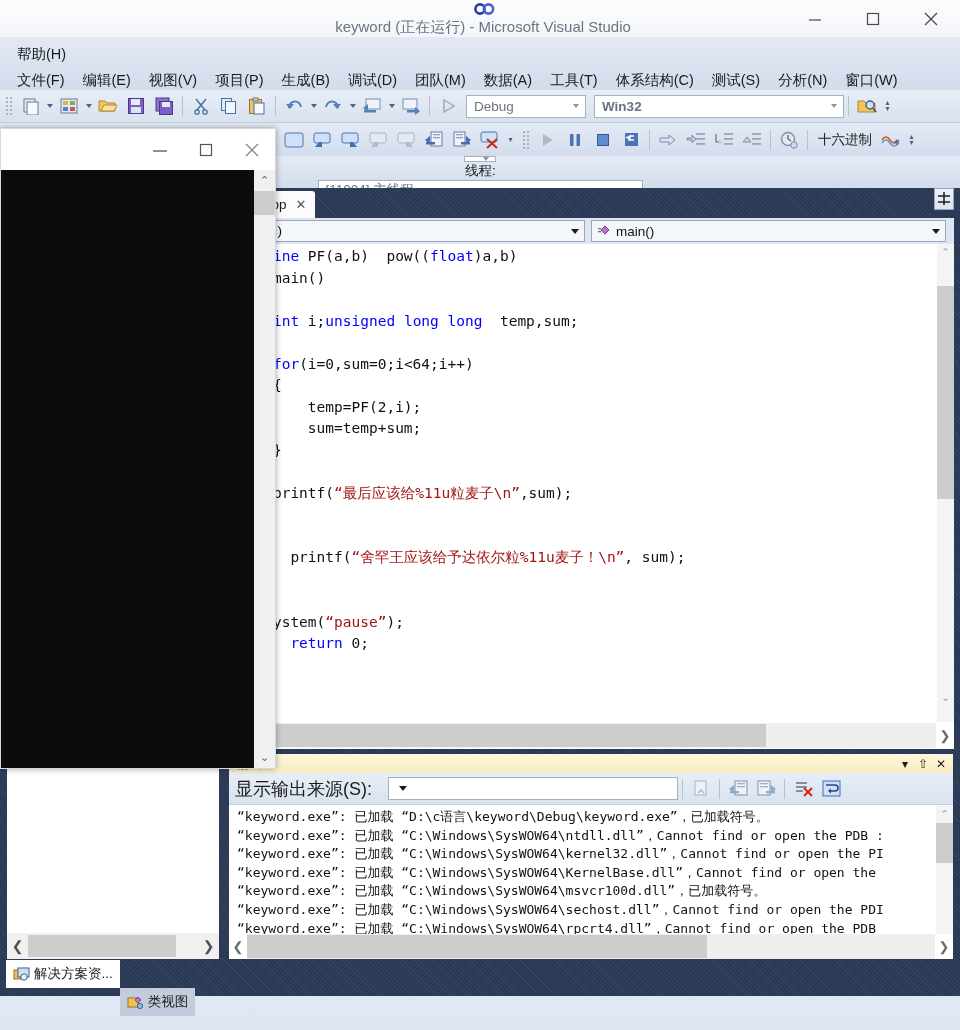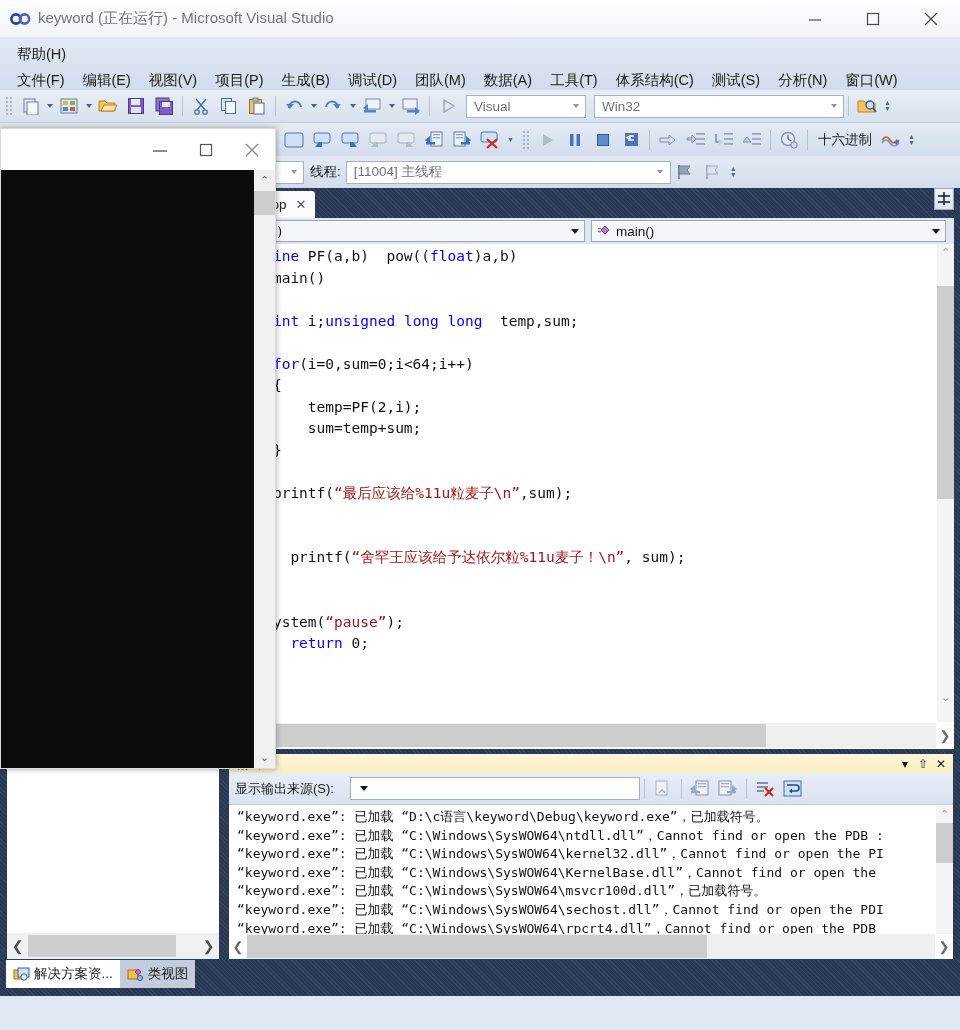--- a/index.html
+++ b/index.html
@@ -14,21 +14,21 @@
   #app {
     position: relative;
     width: 960px; height: 1030px;
     background: linear-gradient(#eef2f8, #dfe7f2);
   }
 
   
   .titlebar {
     position: absolute; left:0; top:0; width:960px; height:37px;
     background: linear-gradient(#fdfdfe,#f2f5fa);
-    display: flex; align-items: center;
+    display: flex; align-items: center; flex-direction: column;
   }
   .titlebar .vslogo {
     margin-left: 10px; width: 22px; height: 18px;
     display:flex; align-items:center; justify-content:center;
     font-size: 15px; color:#3b4ea0; letter-spacing:-3px;
   }
   .titlebar .title {
     margin-left: 6px; font-size: 15px; color: #6d7482;
     font-family: "Liberation Sans", sans-serif;
     white-space: nowrap;
@@ -59,21 +59,21 @@
     display:flex; align-items:center; border-bottom:1px solid #c3cddf;
   }
   .toolbar2 {
     position:absolute; left:0; top:123px; width:960px; height:33px;
     background: linear-gradient(#e4ebf5,#d3dcec);
     display:flex; align-items:center;
   }
   .toolbar3 {
     position:absolute; left:0; top:156px; width:960px; height:32px;
     background: linear-gradient(#e4ebf5,#d3dcec);
-    display:flex; align-items:center;
+    display:flex; align-items:center;flex-direction:column;
   }
   .grip { width:8px; height:20px; margin:0 3px 0 5px;
     background-image: radial-gradient(#9aa7bd 40%, transparent 41%);
     background-size: 4px 4px; opacity:.8; }
   .tbtn {
     width: 26px; height: 24px; margin: 0 1px;
     display:flex; align-items:center; justify-content:center;
     border-radius:2px;
   }
   .tbtn svg { display:block; }
@@ -106,21 +106,21 @@
     background:#f0f0f0; display:flex; align-items:center; }
   .hs-arrow { width:21px; height:26px; display:flex; align-items:center; justify-content:center;
     color:#505050; font-size:14px; }
   .hs-track { flex:1; height:26px; background:#f0f0f0; position:relative; }
   .hs-thumb { position:absolute; left:0; top:2px; height:22px; width:148px; background:#cdcdcd; }
 
   .lefttabs { position:absolute; left:6px; top:772px; width:220px; height:28px; display:flex; }
   .ltab { height:28px; display:flex; align-items:center; padding:0 7px; font-size:13.5px; color:#1b1b1b;
           white-space:nowrap; }
   .ltab.active { background:#fff; }
-  .ltab.inactive { background:#c3ccdd; }
+  .ltab.inactive { background:#c3ccdd;margin-top:28px; }
   .ltab .ticon { width:17px; height:15px; margin-right:4px; display:block; }
 
   
   .editorwrap { position:absolute; left:228px; top:0; width:726px; height:561px; }
   .tabstrip { position:absolute; left:0; top:0; width:726px; height:30px; }
   .filetab { position:absolute; left:10px; top:3px; height:27px; background:#fbfbfd;
              border-top-left-radius:3px; border-top-right-radius:3px;
              display:flex; align-items:center; padding:0 9px 0 11px; font-size:13.5px; color:#1b1b1b; }
   .filetab .closex { margin-left:9px; color:#555; font-size:13px; }
   .tabstrip .tsmenu { position:absolute; right:8px; top:7px; width:14px; height:14px;
@@ -171,21 +171,21 @@
   
   .outputpanel { position:absolute; left:228px; top:565px; width:726px; height:207px;
      background:#fdfdfd; border:1px solid #2b3a57; }
   .op-title { height:19px; background:linear-gradient(#fdf6da,#f8eec0);
      display:flex; align-items:center; padding:0 3px; font-size:13px; color:#1b1b1b; }
   .op-title .optext { flex:1; padding-left:4px; white-space:nowrap; }
   .op-title .opbtn { width:18px; height:17px; display:flex; align-items:center; justify-content:center;
      color:#1b1b1b; font-size:12px; }
   .op-toolbar { height:32px; background:linear-gradient(#e8eef7,#d9e2ef);
      display:flex; align-items:center; padding:0 4px; border-bottom:1px solid #c3cddf; }
-  .op-label { font-size:13px; color:#1b1b1b; margin:0 16px 0 2px; white-space:nowrap; }
+  .op-label { font-size:18px; color:#1b1b1b; margin:0 16px 0 2px; white-space:nowrap; }
   .op-combo { width:290px; height:23px; background:#fff; border:1px solid #a5b0c2;
      display:flex; align-items:center; padding:0 2px 0 6px; font-size:13.5px; color:#111; }
   .op-combo .ocval { flex:1; }
   .op-combo .ocarr { width:15px; display:flex; align-items:center; justify-content:center; }
   .op-combo .ocarr::after { content:""; border-left:4px solid transparent; border-right:4px solid transparent;
      border-top:5px solid #1b1b1b; }
   .op-body { position:absolute; left:0; top:52px; width:724px; height:128px; background:#fff;
      overflow:hidden; }
   .op-lines { position:absolute; left:8px; top:2px; font-family:"DejaVu Sans Mono", monospace;
      font-size:13px; line-height:18.6px; color:#111; white-space:pre; }
@@ -360,24 +360,24 @@
           <rect x="6" y="12" width="12" height="2.5" fill="#5580b8"></rect>
         </svg>
     </div>
     <div class="tsep"></div>
     <div class="tbtn">
       <svg width="16" height="16">
           <path d="M4 2l10 6-10 6z" fill="none" stroke="#9aa6ba" stroke-width="1.4"></path>
         </svg>
     </div>
     <div class="combo" style="width:120px; margin-left:4px;">
-      <div class="cval">Visual</div>
+      <div class="cval">Debug</div>
       <div class="carr"></div>
     </div>
-    <div class="combo" style="width:250px; margin-left:8px;">
+    <div class="combo" style="width:250px; margin-left:8px;font-weight:bold;">
       <div class="cval">Win32</div>
       <div class="carr"></div>
     </div>
     <div class="tsep"></div>
     <div class="tbtn">
       <svg width="20" height="18">
           <path d="M1 15V4h6l2 2h9v9z" fill="#f2c55c" stroke="#b8862a"></path>
           <circle cx="13" cy="8" r="4" fill="#cfe0f2" stroke="#3f5f92" stroke-width="1.4"></circle>
           <line x1="16" y1="11" x2="19" y2="15" stroke="#3f5f92" stroke-width="2"></line>
         </svg>

